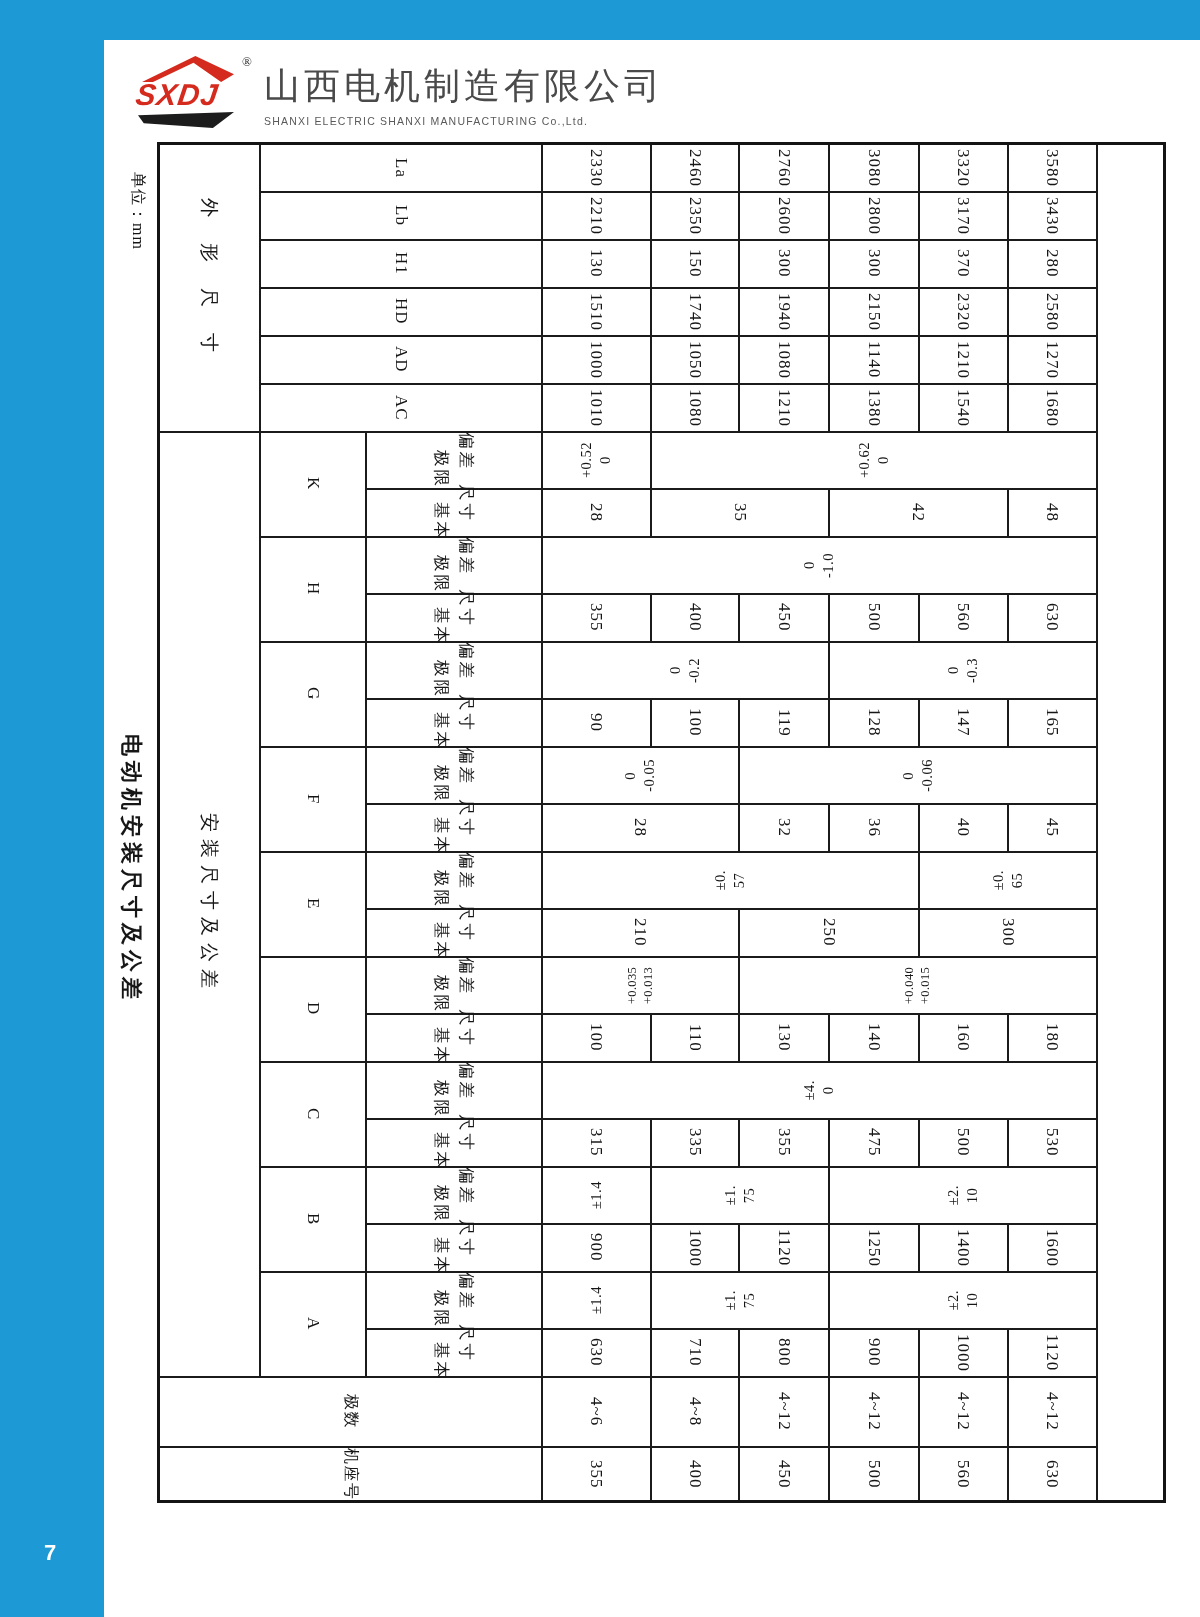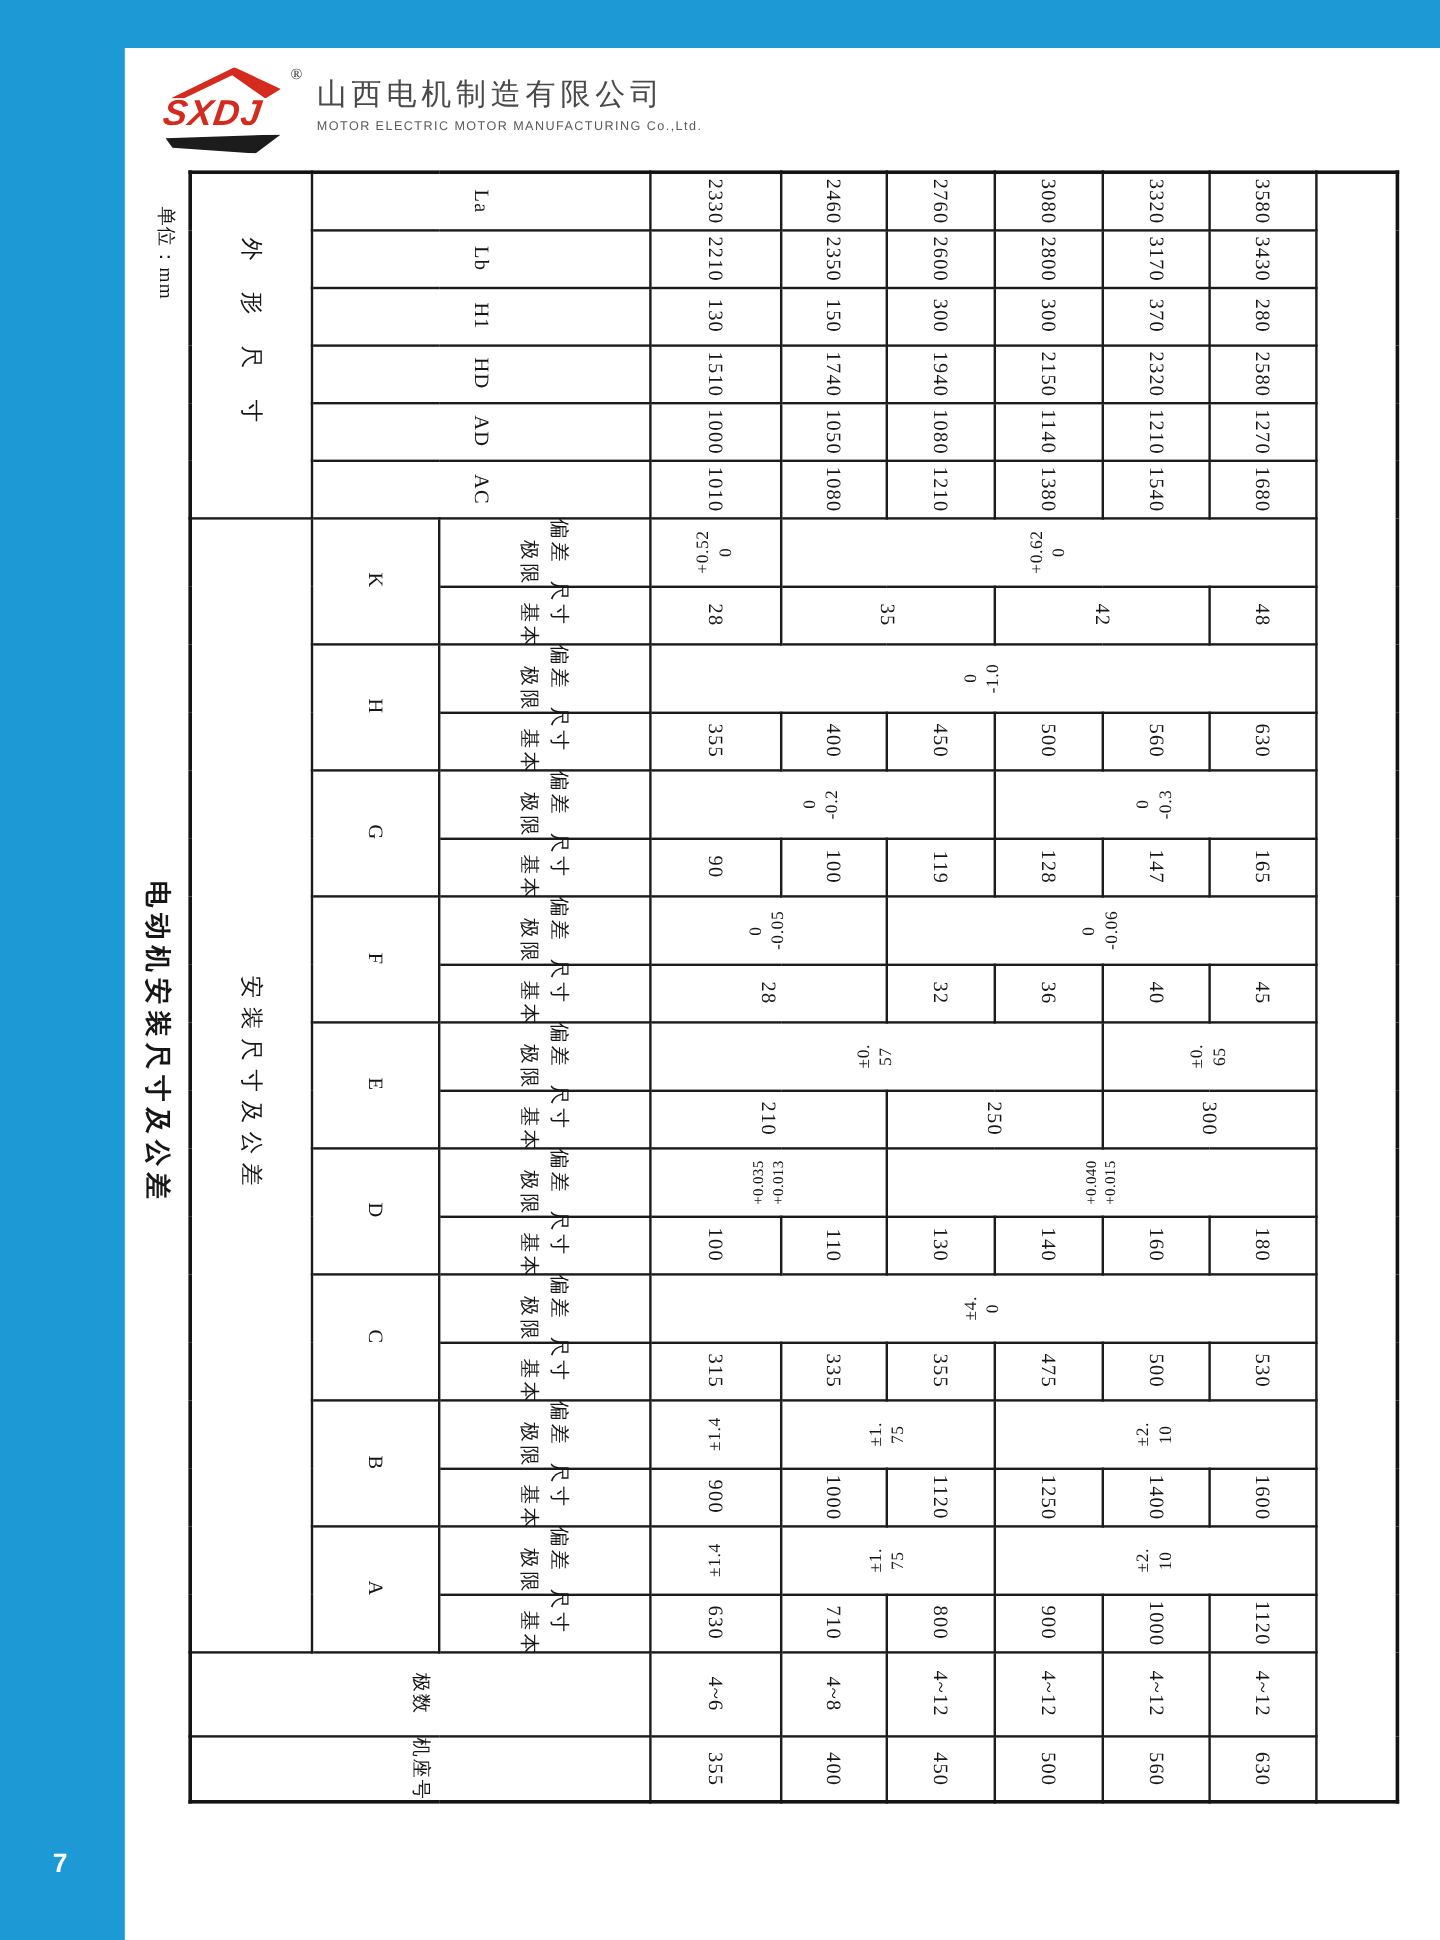--- a/index.html
+++ b/index.html
@@ -12,21 +12,21 @@
   .logo{position:absolute;left:136px;top:56px;display:flex;align-items:flex-start;}
   .logo-mark{position:relative;width:104px;height:74px;}
   .logo-roof{position:absolute;left:6px;top:0;width:92px;height:26px;background:#d42b1e;
              clip-path:polygon(0 100%,58% 0,100% 70%,86% 100%,56% 26%,12% 100%);}
   .logo-sxdj{position:absolute;left:0px;top:22px;font:italic bold 30px "Liberation Sans","DejaVu Sans",sans-serif;
              color:#d42b1e;letter-spacing:1px;transform:skewX(-8deg);}
   .logo-swoosh{position:absolute;left:2px;top:56px;width:96px;height:16px;background:#1c1c1c;
              clip-path:polygon(0 20%,100% 0,78% 100%,6% 70%);}
   .logo-reg{position:absolute;left:106px;top:-2px;font-size:13px;color:#333;}
   .logo-text{margin-left:24px;padding-top:6px;}
-  .logo-cn{font-family:"Liberation Sans","DejaVu Sans",sans-serif;font-size:25px;color:#4a4a4a;
+  .logo-cn{font-family:"Liberation Sans","DejaVu Sans",sans-serif;font-size:36px;color:#4a4a4a;
            letter-spacing:4px;font-weight:500;}
   .logo-en{font-family:"Liberation Sans","DejaVu Sans",sans-serif;font-size:10.5px;color:#5a5a5a;
            letter-spacing:1.2px;margin-top:4px;}
   
   .vrun,.run{writing-mode:vertical-rl;text-orientation:sideways;white-space:pre;}
   .ccw{writing-mode:vertical-rl;text-orientation:sideways;transform:rotate(180deg);
        text-align:center;line-height:1.3;white-space:pre;}
   .unit{position:absolute;left:127px;top:172px;font-size:16px;letter-spacing:1px;}
   .sidetitle{position:absolute;left:116px;top:734px;font-size:22px;font-weight:bold;
              font-family:"Liberation Sans","DejaVu Sans",sans-serif;letter-spacing:5px;}
@@ -57,21 +57,21 @@
 
   <div class="logo">
     <div class="logo-mark">
       <div class="logo-roof"></div>
       <div class="logo-sxdj">SXDJ</div>
       <div class="logo-swoosh"></div>
       <div class="logo-reg">®</div>
     </div>
     <div class="logo-text">
       <div class="logo-cn">山西电机制造有限公司</div>
-      <div class="logo-en">MOTOR ELECTRIC MOTOR MANUFACTURING Co.,Ltd.</div>
+      <div class="logo-en">SHANXI ELECTRIC SHANXI MANUFACTURING Co.,Ltd.</div>
     </div>
   </div>
 
   <div class="unit vrun">单位：mm</div>
   <div class="sidetitle vrun">电动机安装尺寸及公差</div>
 
   <table class="dim">
     <colgroup>
         <col style="width: 101px;">
         <col style="width: 106px;">

